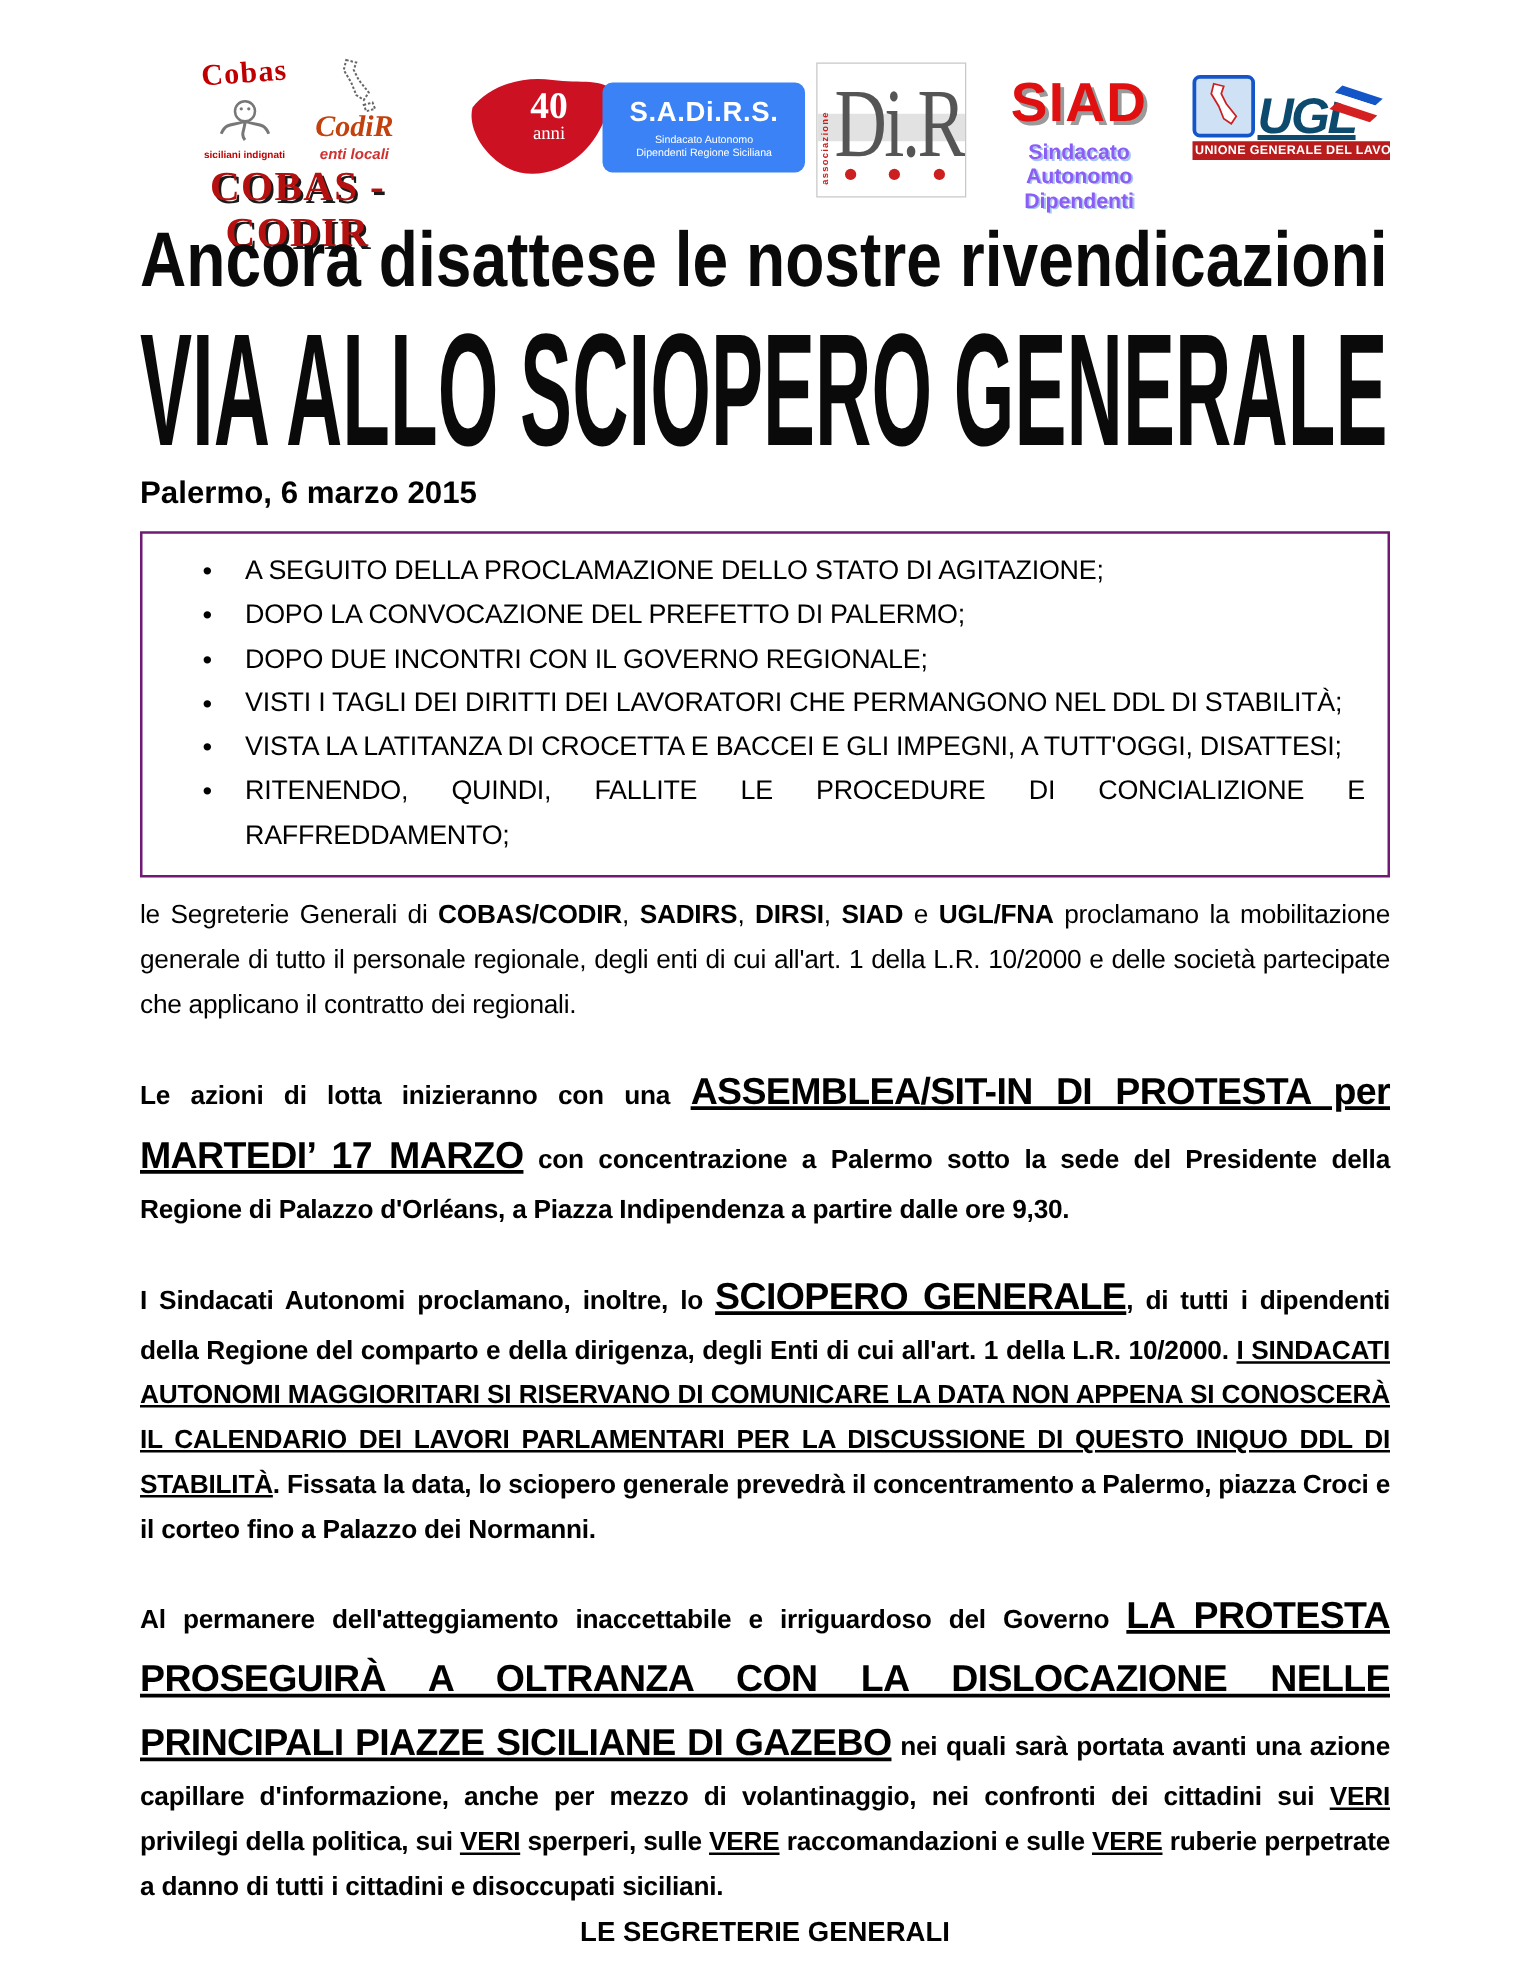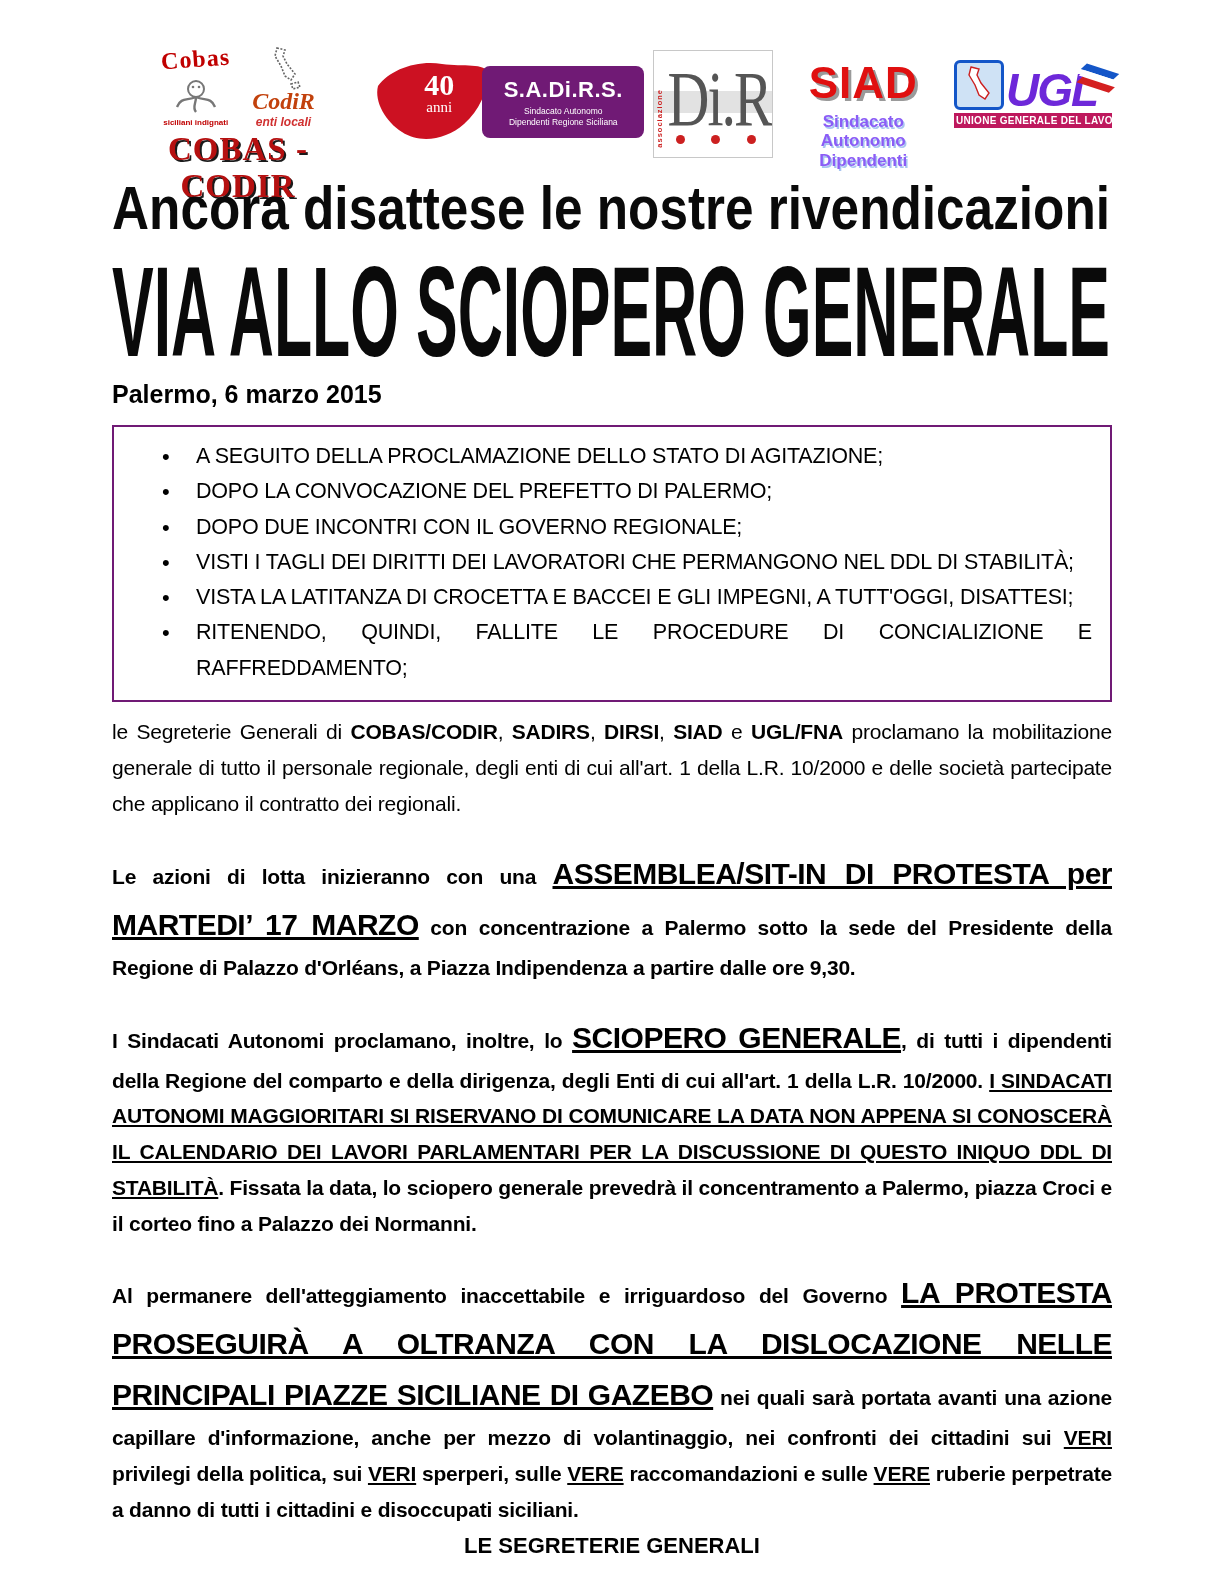--- a/index.html
+++ b/index.html
@@ -19,44 +19,44 @@
   .cobas-sub{color:#c00000;font-size:8px;font-weight:700;margin-top:1px;}
   .codir-word{color:#c2410c;font-weight:700;font-size:24px;font-family:"Liberation Serif",serif;font-style:italic;margin-top:-6px;}
   .codir-sub{color:#d03030;font-size:12px;font-weight:700;font-style:italic;}
   .cobas-caption{font-family:"Liberation Serif",serif;font-weight:700;font-size:33px;color:#b51010;text-shadow:2px 2px 0 #1a1a1a;letter-spacing:1px;margin-top:2px;}
   
   .sadirs-block{position:relative;width:272px;height:100px;margin-top:6px;}
   .sadirs-map{position:absolute;left:0;top:0;}
   .sadirs-40{position:absolute;left:52px;top:18px;color:#fff;font-family:"Liberation Serif",serif;text-align:center;line-height:1;}
   .sadirs-40 .n40{font-size:30px;font-weight:700;}
   .sadirs-40 .anni{font-size:15px;display:block;}
-  .sadirs-box{position:absolute;right:0;top:14px;width:162px;height:72px;background:#701a75;border-radius:8px;
+  .sadirs-box{position:absolute;right:0;top:14px;width:162px;height:72px;background:#3b82f6;border-radius:8px;
     display:flex;flex-direction:column;justify-content:center;align-items:center;}
   .sadirs-acronym{color:#fff;font-weight:800;font-size:22px;letter-spacing:.5px;}
   .sadirs-subtitle{color:#fff;font-size:8.5px;text-align:center;line-height:1.25;margin-top:3px;width:120px;}
   
   .dirsi-block{position:relative;width:118px;height:106px;border:1px solid #c8c8c8;background:#fff;overflow:hidden;margin-top:4px;}
   .dirsi-band{position:absolute;left:0;top:40px;width:100%;height:22px;background:#e2e2e2;}
   .dirsi-letters{position:absolute;left:14px;top:2px;font-family:"Liberation Serif",serif;font-size:58px;color:#555;letter-spacing:-2px;transform:scaleY(1.35);transform-origin:top;}
   .dirsi-dots{position:absolute;left:22px;top:84px;width:80px;display:flex;justify-content:space-between;}
   .dirsi-dots i{width:9px;height:9px;border-radius:50%;background:#cc2020;}
   .dirsi-vert{position:absolute;left:1px;top:38px;writing-mode:vertical-rl;transform:rotate(180deg);font-size:7.5px;font-weight:700;color:#cc2020;letter-spacing:1px;}
   
   .siad-block{width:165px;text-align:center;margin-top:16px;}
   .siad-acronym{color:#e01010;font-weight:900;font-size:44px;line-height:.95;letter-spacing:1px;text-shadow:3px 3px 0 #9a9a9a;}
   .siad-sub{color:#8b5cf6;font-weight:800;font-size:17px;line-height:1.15;text-shadow:1.5px 1.5px 0 #a8c4f0;margin-top:8px;}
   
   .ugl-block{width:158px;margin-top:14px;}
   .ugl-top{display:flex;align-items:flex-end;gap:2px;}
   .ugl-square{width:44px;height:44px;border:3px solid #1456c8;border-radius:6px;background:#cfe2f5;position:relative;overflow:hidden;}
   .ugl-square svg{position:absolute;left:4px;top:2px;}
-  .ugl-word{font-size:46px;font-weight:900;font-style:italic;color:#6d28d9;line-height:.85;letter-spacing:-2px;position:relative;}
+  .ugl-word{font-size:40px;font-weight:900;font-style:italic;color:#0c4a6e;line-height:.85;letter-spacing:-2px;position:relative;text-decoration:underline;}
   .ugl-swoosh{position:absolute;right:-14px;top:-4px;width:34px;height:46px;transform:rotate(18deg);}
   .ugl-swoosh i{display:block;height:7px;transform:skewX(-30deg);}
-  .ugl-banner{margin-top:3px;background:#be185d;color:#fff;font-weight:800;font-size:10px;text-align:center;padding:2px 2px;letter-spacing:.3px;white-space:nowrap;}
+  .ugl-banner{margin-top:3px;background:#b91c1c;color:#fff;font-weight:800;font-size:10px;text-align:center;padding:2px 2px;letter-spacing:.3px;white-space:nowrap;}
   
   .kicker-svg,.main-svg{display:block;}
   .kicker-svg{margin-top:6px;}
   .main-svg{margin-top:2px;}
   .dateline{font-weight:800;font-size:25px;margin-top:4px;}
   
   .notice-box{border:2px solid #701a75;margin-top:16px;padding:12px 18px 14px 10px;}
   .notice-box ul{margin:0;padding:0 0 0 72px;list-style:none;}
   .notice-box li{position:relative;font-size:21.5px;font-weight:500;line-height:1.64;text-align:justify;letter-spacing:-.2px;}
   .notice-box li::before{content:"•";position:absolute;left:-34px;font-size:22px;}

